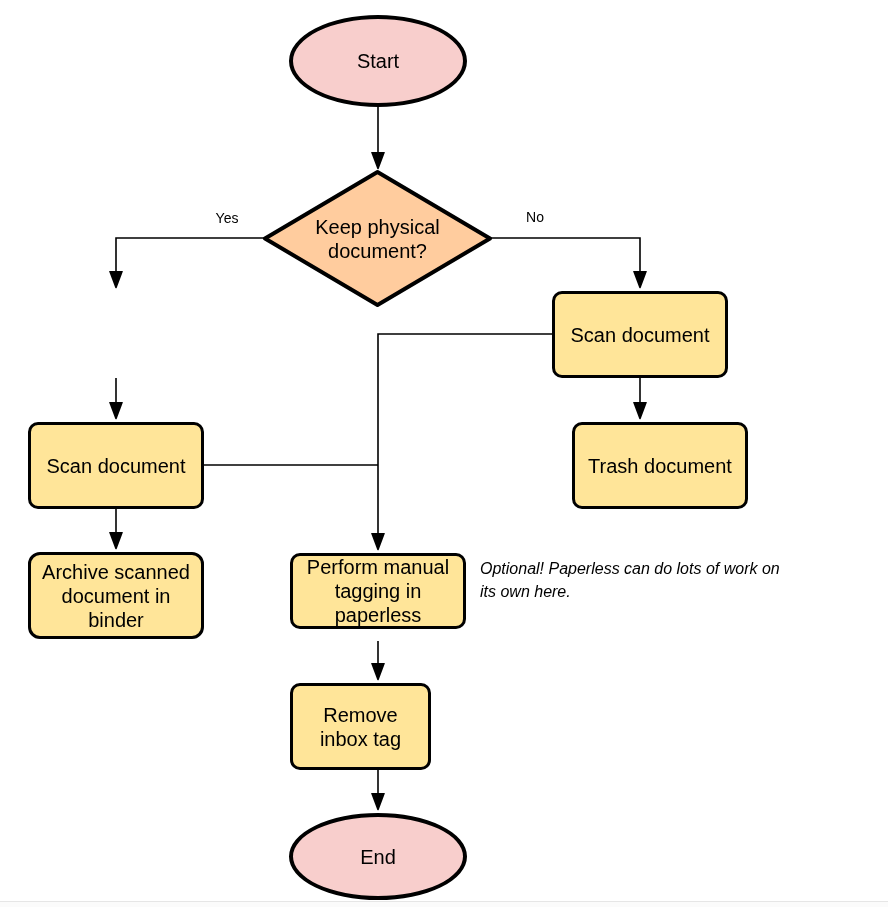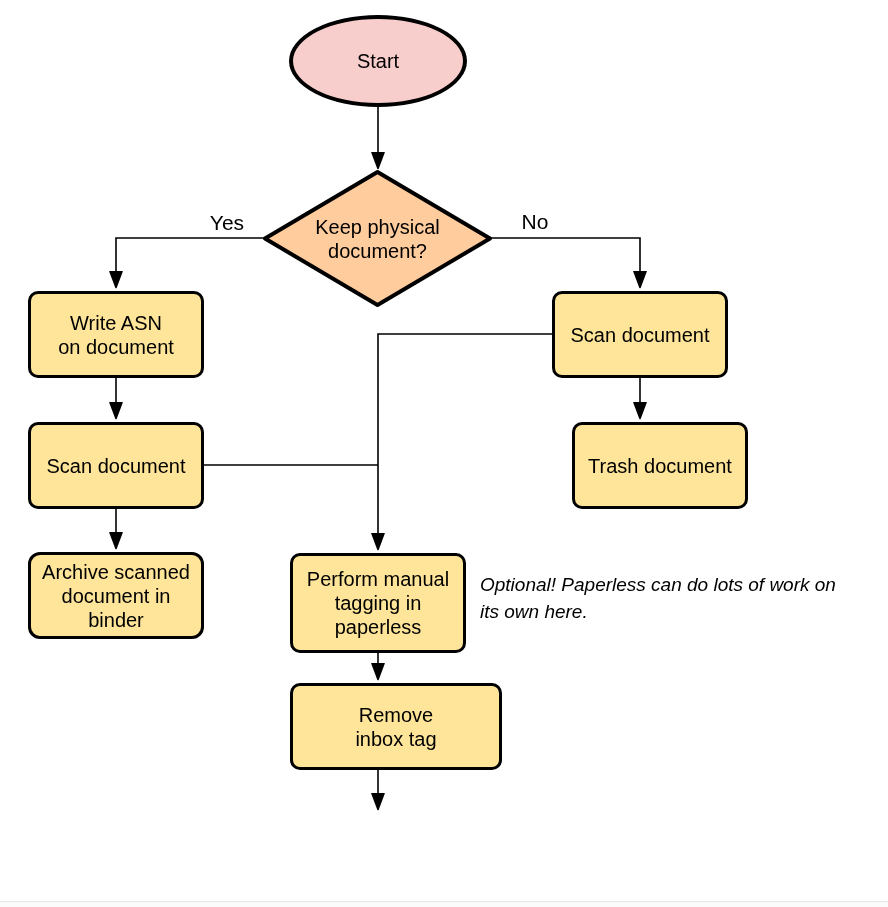--- a/index.html
+++ b/index.html
@@ -48,30 +48,30 @@
     border-radius: 50%;
   }
   .decision-label {
     background: transparent;
   }
   .label {
     white-space: pre-line;
   }
   .edge-label {
     position: absolute;
-    font-size: 21px;
+    font-size: 14px;
     text-align: center;
     line-height: 1.1;
   }
   .note {
     position: absolute;
     left: 480px;
-    top: 572px;
+    top: 558px;
     width: 405px;
-    font-size: 19px;
+    font-size: 16px;
     font-style: italic;
     line-height: 1.42;
     white-space: pre-line;
   }
   .bottom-line {
     position: absolute;
     left: 0;
     top: 901px;
     width: 888px;
     height: 1px;
@@ -117,54 +117,53 @@
 document?</span>
   </div>
 
   <div class="node terminator" style="left:289px; top:15px; width:178px; height:92px;">
     <span class="label">Start</span>
   </div>
 
   <div class="edge-label" style="left:205px; top:211px; width:44px;">Yes</div>
   <div class="edge-label" style="left:513px; top:210px; width:44px;">No</div>
 
-  <div class="node process" style="left:28px; top:291px; width:176px; height:87px;">
-    <span class="label">Write ASN
-on document</span>
-  </div>
 
   <div class="node process" style="left:28px; top:422px; width:176px; height:87px;">
     <span class="label">Scan document</span>
   </div>
 
   <div class="node process" style="left:28px; top:552px; width:176px; height:87px;border-radius:12px;">
     <span class="label">Archive scanned
 document in
 binder</span>
   </div>
 
   <div class="node process" style="left:552px; top:291px; width:176px; height:87px;">
     <span class="label">Scan document</span>
   </div>
 
   <div class="node process" style="left:552px; top:422px; width:176px; height:87px;margin-left:20px;">
     <span class="label">Trash document</span>
   </div>
 
-  <div class="node process" style="left:290px; top:553px; width:176px; height:100px;">
+  <div class="node process" style="left:290px; top:553px; width:176px; height:76px;">
     <span class="label">Perform manual
 tagging in
 paperless</span>
   </div>
 
   <div class="note">Optional! Paperless can do lots of work on
 its own here.</div>
 
-  <div class="node process" style="left:290px; top:683px; width:212px; height:87px;">
+  <div class="node process" style="left:290px; top:683px; width:141px; height:87px;">
     <span class="label">Remove
 inbox tag</span>
   </div>
 
+  <div class="node terminator" style="left:289px; top:813px; width:178px; height:87px;">
+    <span class="label">End</span>
+  </div>
 
   <div class="bottom-line"></div>
   <div class="bottom-strip"></div>
 
 </div>
 
 </body></html>

